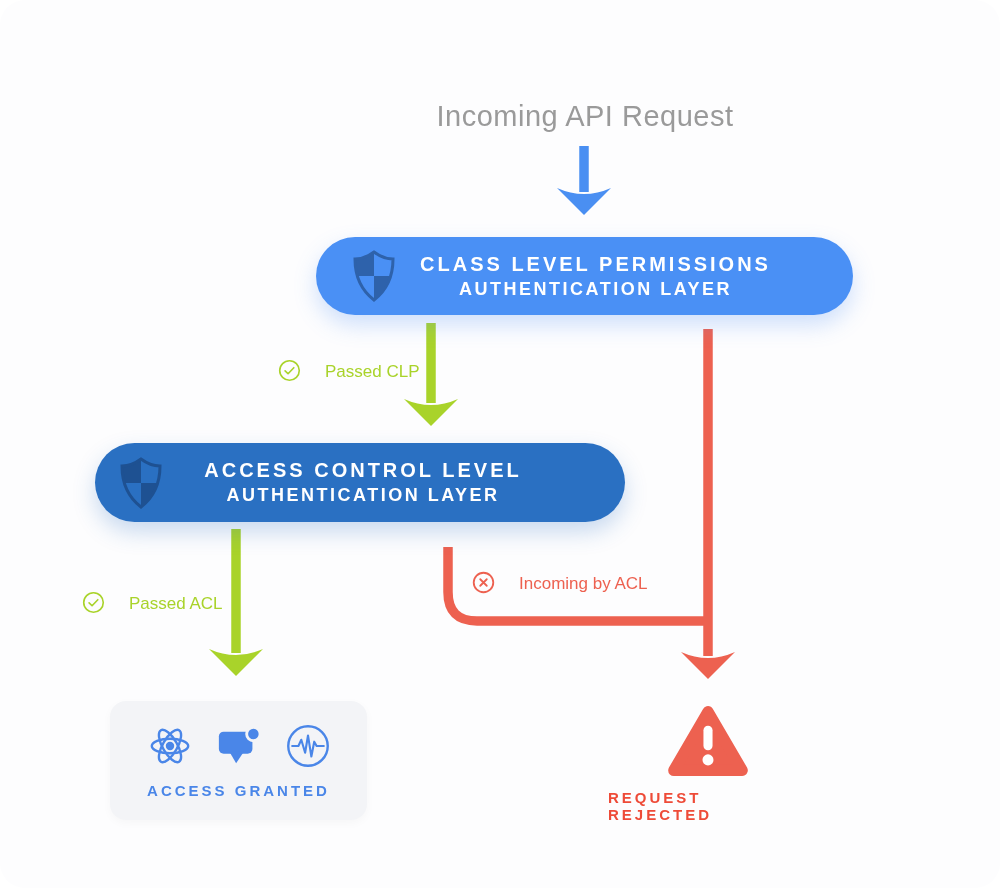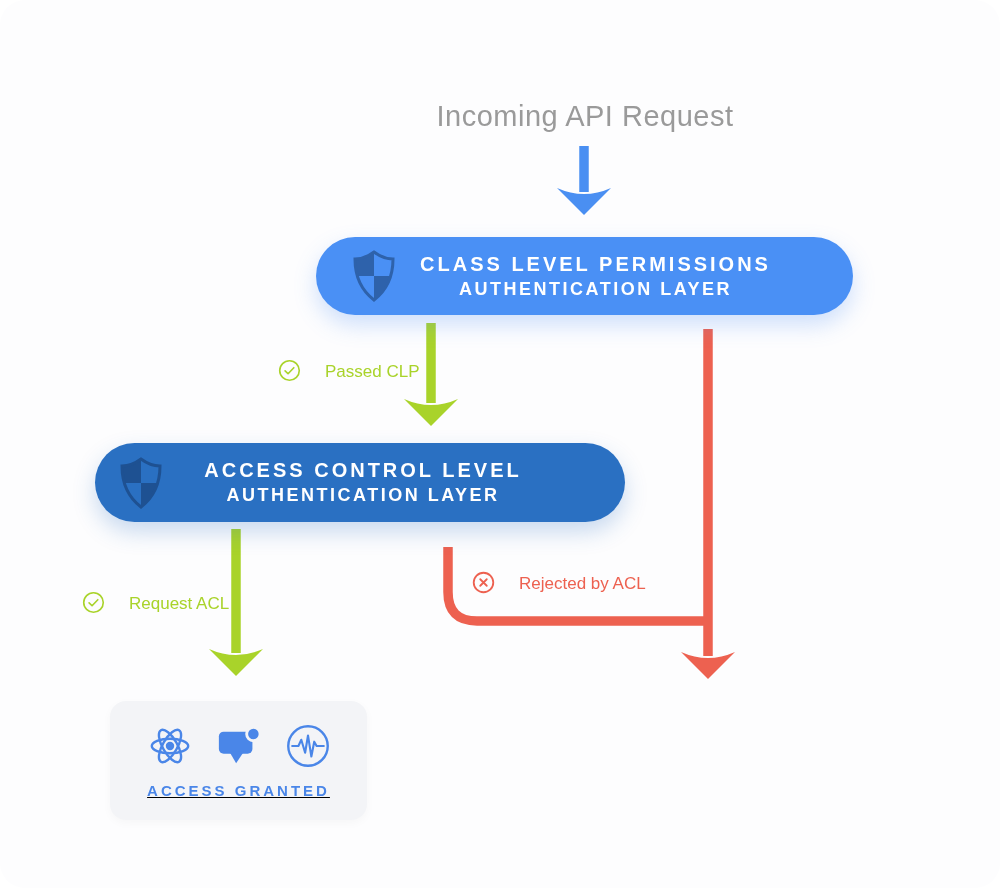--- a/index.html
+++ b/index.html
@@ -43,21 +43,21 @@
   .edge-label{display:flex;align-items:flex-end;gap:24px;font-size:17px;}
   .edge-label svg{width:23px;height:23px;fill:none;}
   .green-label{color:var(--green,#a9d32a);}
   .green-label svg{stroke:var(--green,#a9d32a);stroke-width:1.7;stroke-linecap:round;stroke-linejoin:round;}
   .red-label{color:var(--red,#ed6150);}
   .red-label svg{stroke:var(--red,#ed6150);stroke-width:1.9;stroke-linecap:round;}
 
   
   .granted{left:110px;top:701px;width:257px;height:119px;border-radius:16px;
            background:var(--granted-bg,#f3f4f7);display:flex;flex-direction:column;
-           align-items:center;justify-content:center;gap:13px;box-shadow:0 3px 10px rgba(0,0,0,.03);text-decoration:underline;}
+           align-items:center;justify-content:center;gap:13px;box-shadow:0 3px 10px rgba(0,0,0,.03);}
   .granted-icons{display:flex;align-items:center;gap:23px;}
   .granted-icons svg{width:46px;height:46px;}
   .gi-stroke{fill:none;stroke:var(--icon-blue,#4a86e8);stroke-width:2.5;stroke-linecap:round;stroke-linejoin:round;}
   .gi-thin{stroke-width:2.2;}
   .gi-fill{fill:var(--icon-blue,#4a86e8);}
   .gi-ring{stroke:var(--granted-bg,#f3f4f7);stroke-width:3;}
   .granted-label{font-size:15px;font-weight:bold;letter-spacing:3px;color:var(--granted-text,#4a86e8);}
 
   
   .rejected{left:608px;top:703px;width:200px;display:flex;flex-direction:column;
@@ -137,29 +137,29 @@
     </svg>
     <span>Passed CLP</span>
   </div>
 
 
   <div class="abs edge-label green-label" style="left:82px;top:591px">
     <svg viewBox="0 0 24 24">
       <circle cx="12" cy="12" r="10.2"></circle>
       <path d="M7.4,12.4 L10.5,15.4 L16.5,9.1"></path>
     </svg>
-    <span>Request ACL</span>
+    <span>Passed ACL</span>
   </div>
 
   <div class="abs edge-label red-label" style="left:472px;top:571px">
     <svg viewBox="0 0 24 24">
       <circle cx="12" cy="12" r="10.2"></circle>
       <path d="M8.6,8.6 L15.4,15.4 M15.4,8.6 L8.6,15.4"></path>
     </svg>
-    <span>Rejected by ACL</span>
+    <span>Incoming by ACL</span>
   </div>
 
   <div class="abs granted">
     <div class="granted-icons">
       <svg viewBox="0 0 48 48">
         <circle class="gi-fill" cx="24" cy="24" r="4.4"></circle>
         <ellipse class="gi-stroke" cx="24" cy="24" rx="19" ry="7.6"></ellipse>
         <ellipse class="gi-stroke" cx="24" cy="24" rx="19" ry="7.6" transform="rotate(60 24 24)"></ellipse>
         <ellipse class="gi-stroke" cx="24" cy="24" rx="19" ry="7.6" transform="rotate(120 24 24)"></ellipse>
       </svg>
@@ -169,14 +169,22 @@
         <circle class="gi-fill gi-ring" cx="39" cy="11.5" r="7"></circle>
       </svg>
       <svg viewBox="0 0 48 48">
         <circle class="gi-stroke" cx="24" cy="24" r="20.6"></circle>
         <path class="gi-stroke gi-thin" d="M7.5,24 L14,24 L17,17.5 L21,31 L24,13 L27.5,35 L30.5,19.5 L33,24 L40.5,24"></path>
       </svg>
     </div>
     <div class="granted-label">ACCESS GRANTED</div>
   </div>
 
+  <div class="abs rejected">
+    <svg class="warn" viewBox="0 0 96 88">
+      <path class="warn-tri" d="M48,10 L87,77 L9,77 Z"></path>
+      <rect class="warn-bar" x="42.8" y="26" width="10.4" height="28" rx="5.2"></rect>
+      <circle class="warn-dot" cx="48" cy="65" r="6.3"></circle>
+    </svg>
+    <div class="rejected-label">REQUEST REJECTED</div>
+  </div>
 
 </div>
 
 </body></html>

